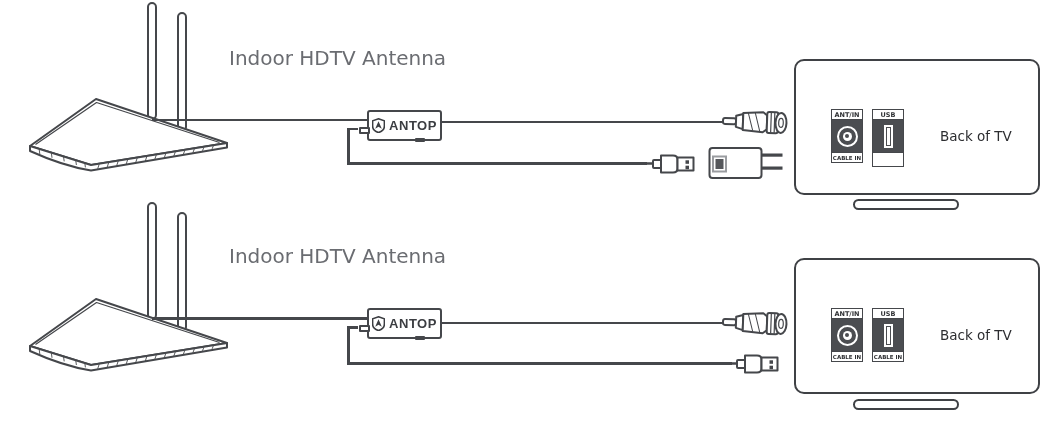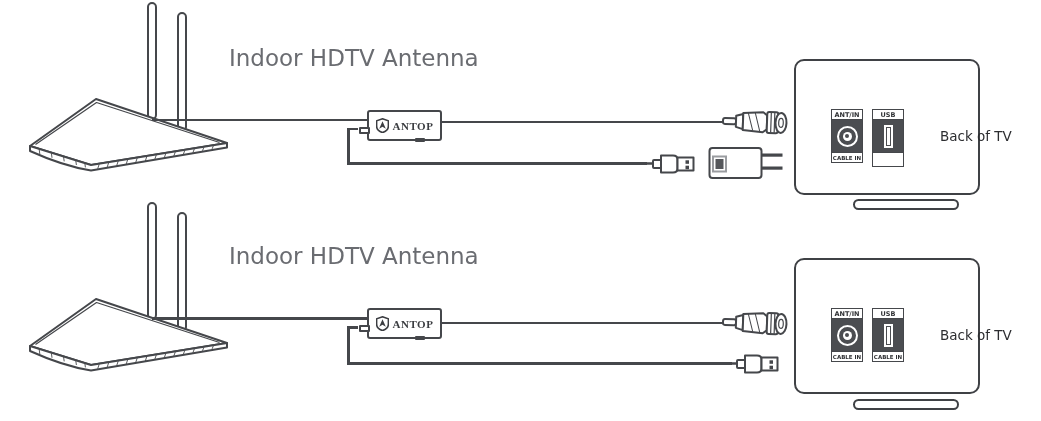--- a/index.html
+++ b/index.html
@@ -8,59 +8,59 @@
     position: relative;
     width: 1041px; height: 421px;
     background: #fff;
     font-family: "DejaVu Sans", "Liberation Sans", sans-serif;
     overflow: hidden;
   }
   .diagram { position:absolute; inset:0; }
 
   .title {
     position:absolute;
-    font-size:23px; line-height:27px;
+    font-size:20px; line-height:27px;
     color:#6a6c71;
     white-space:nowrap;
   }
 
   .wire { position:absolute; background:#45474b; }
   .wire.h { height:2.5px; }
   .wire.v { width:2.5px; }
 
   svg.part { position:absolute; overflow:visible; }
 
   
   .amp {
     position:absolute;
     width:75px; height:31px;
     background:#fff;
     border:2px solid #45474b;
     border-radius:3px;
     display:flex; align-items:center; justify-content:center; gap:4px;
   }
   .amp .brand {
-    font-family:Liberation Serif, serif;
-    font-size:11px; font-weight:bold; letter-spacing:0.5px;
+    font-family:Liberation Sans, sans-serif;
+    font-size:13px; font-weight:bold; letter-spacing:0.5px;
     color:#3b3d41;
   }
   .amp .stub {
     position:absolute; left:-10.5px; top:14.5px;
     width:11px; height:7px;
     background:#fff; border:2px solid #45474b; border-radius:1px;
   }
   .amp .tab {
     position:absolute; left:46px; bottom:-3px;
     width:10px; height:4px; background:#45474b; border-radius:1px;
   }
 
   
   .tv {
     position:absolute;
-    width:186px; height:136px;
+    width:246px; height:136px;
     border:2.5px solid #3f4145;
     border-radius:10px;
     background:#fff;
   }
   .stand {
     position:absolute;
     width:106px; height:11px;
     border:2.5px solid #3f4145;
     border-radius:6px;
     background:#fff;

